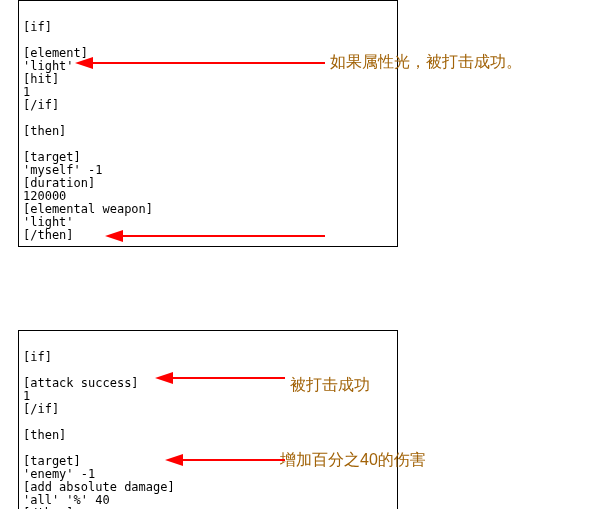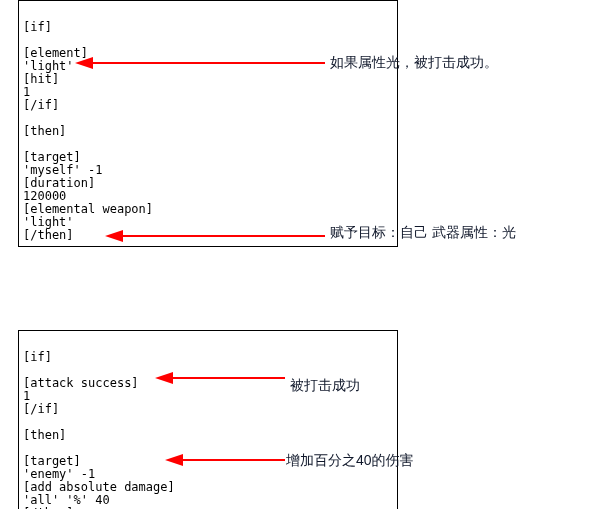--- a/index.html
+++ b/index.html
@@ -18,29 +18,29 @@
       background: #ffffff;
       padding: 20px 4px 4px 4px;
       line-height: 13px;
       color: #000000;
       white-space: pre;
     }
     .block1 { left: 18px; top: 0px; width: 380px; }
     .block2 { left: 18px; top: 189px; width: 380px; }
     .annotation {
       position: absolute;
-      color: #0f172a;
+      color: #a16207;
       font-family: "Microsoft YaHei", "SimSun", sans-serif;
-      font-size: 14px;
+      font-size: 16px;
       line-height: 20px;
     }
     .anno1 { left: 330px; top: 52px; }
     .anno2 { left: 330px; top: 222px; }
     .anno3 { left: 290px; top: 375px; }
-    .anno4 { left: 286px; top: 450px; }
+    .anno4 { left: 280px; top: 450px; }
     .arrow {
       position: absolute;
       pointer-events: none;
     }
     .arrow line { stroke: #ff0000; stroke-width: 2; }
     .arrow polygon { fill: #ff0000; }
   </style>
 </head>
 <body>
 
@@ -72,21 +72,21 @@
 
 [target]
 'enemy' -1
 [add absolute damage]
 'all' '%' 40
 [/then]</span></div>
 
 <div class="annotation anno1"><span>如果属性光，被打击成功。</span></div>
 
 <div class="annotation anno2">
-  <span>赋予目标：自己 武器属性：光</span><br>
+  <br>
 </div>
 
 <div class="annotation anno3"><span>被打击成功</span></div>
 
 <div class="annotation anno4"><span>增加百分之40的伤害</span></div>
 
 <svg class="arrow" style="left:75px; top:55px; width:260px; height:20px;">
   <line x1="250" y1="8" x2="15" y2="8"></line>
   <polygon points="0,8 18,2 18,14"></polygon>
 </svg>

